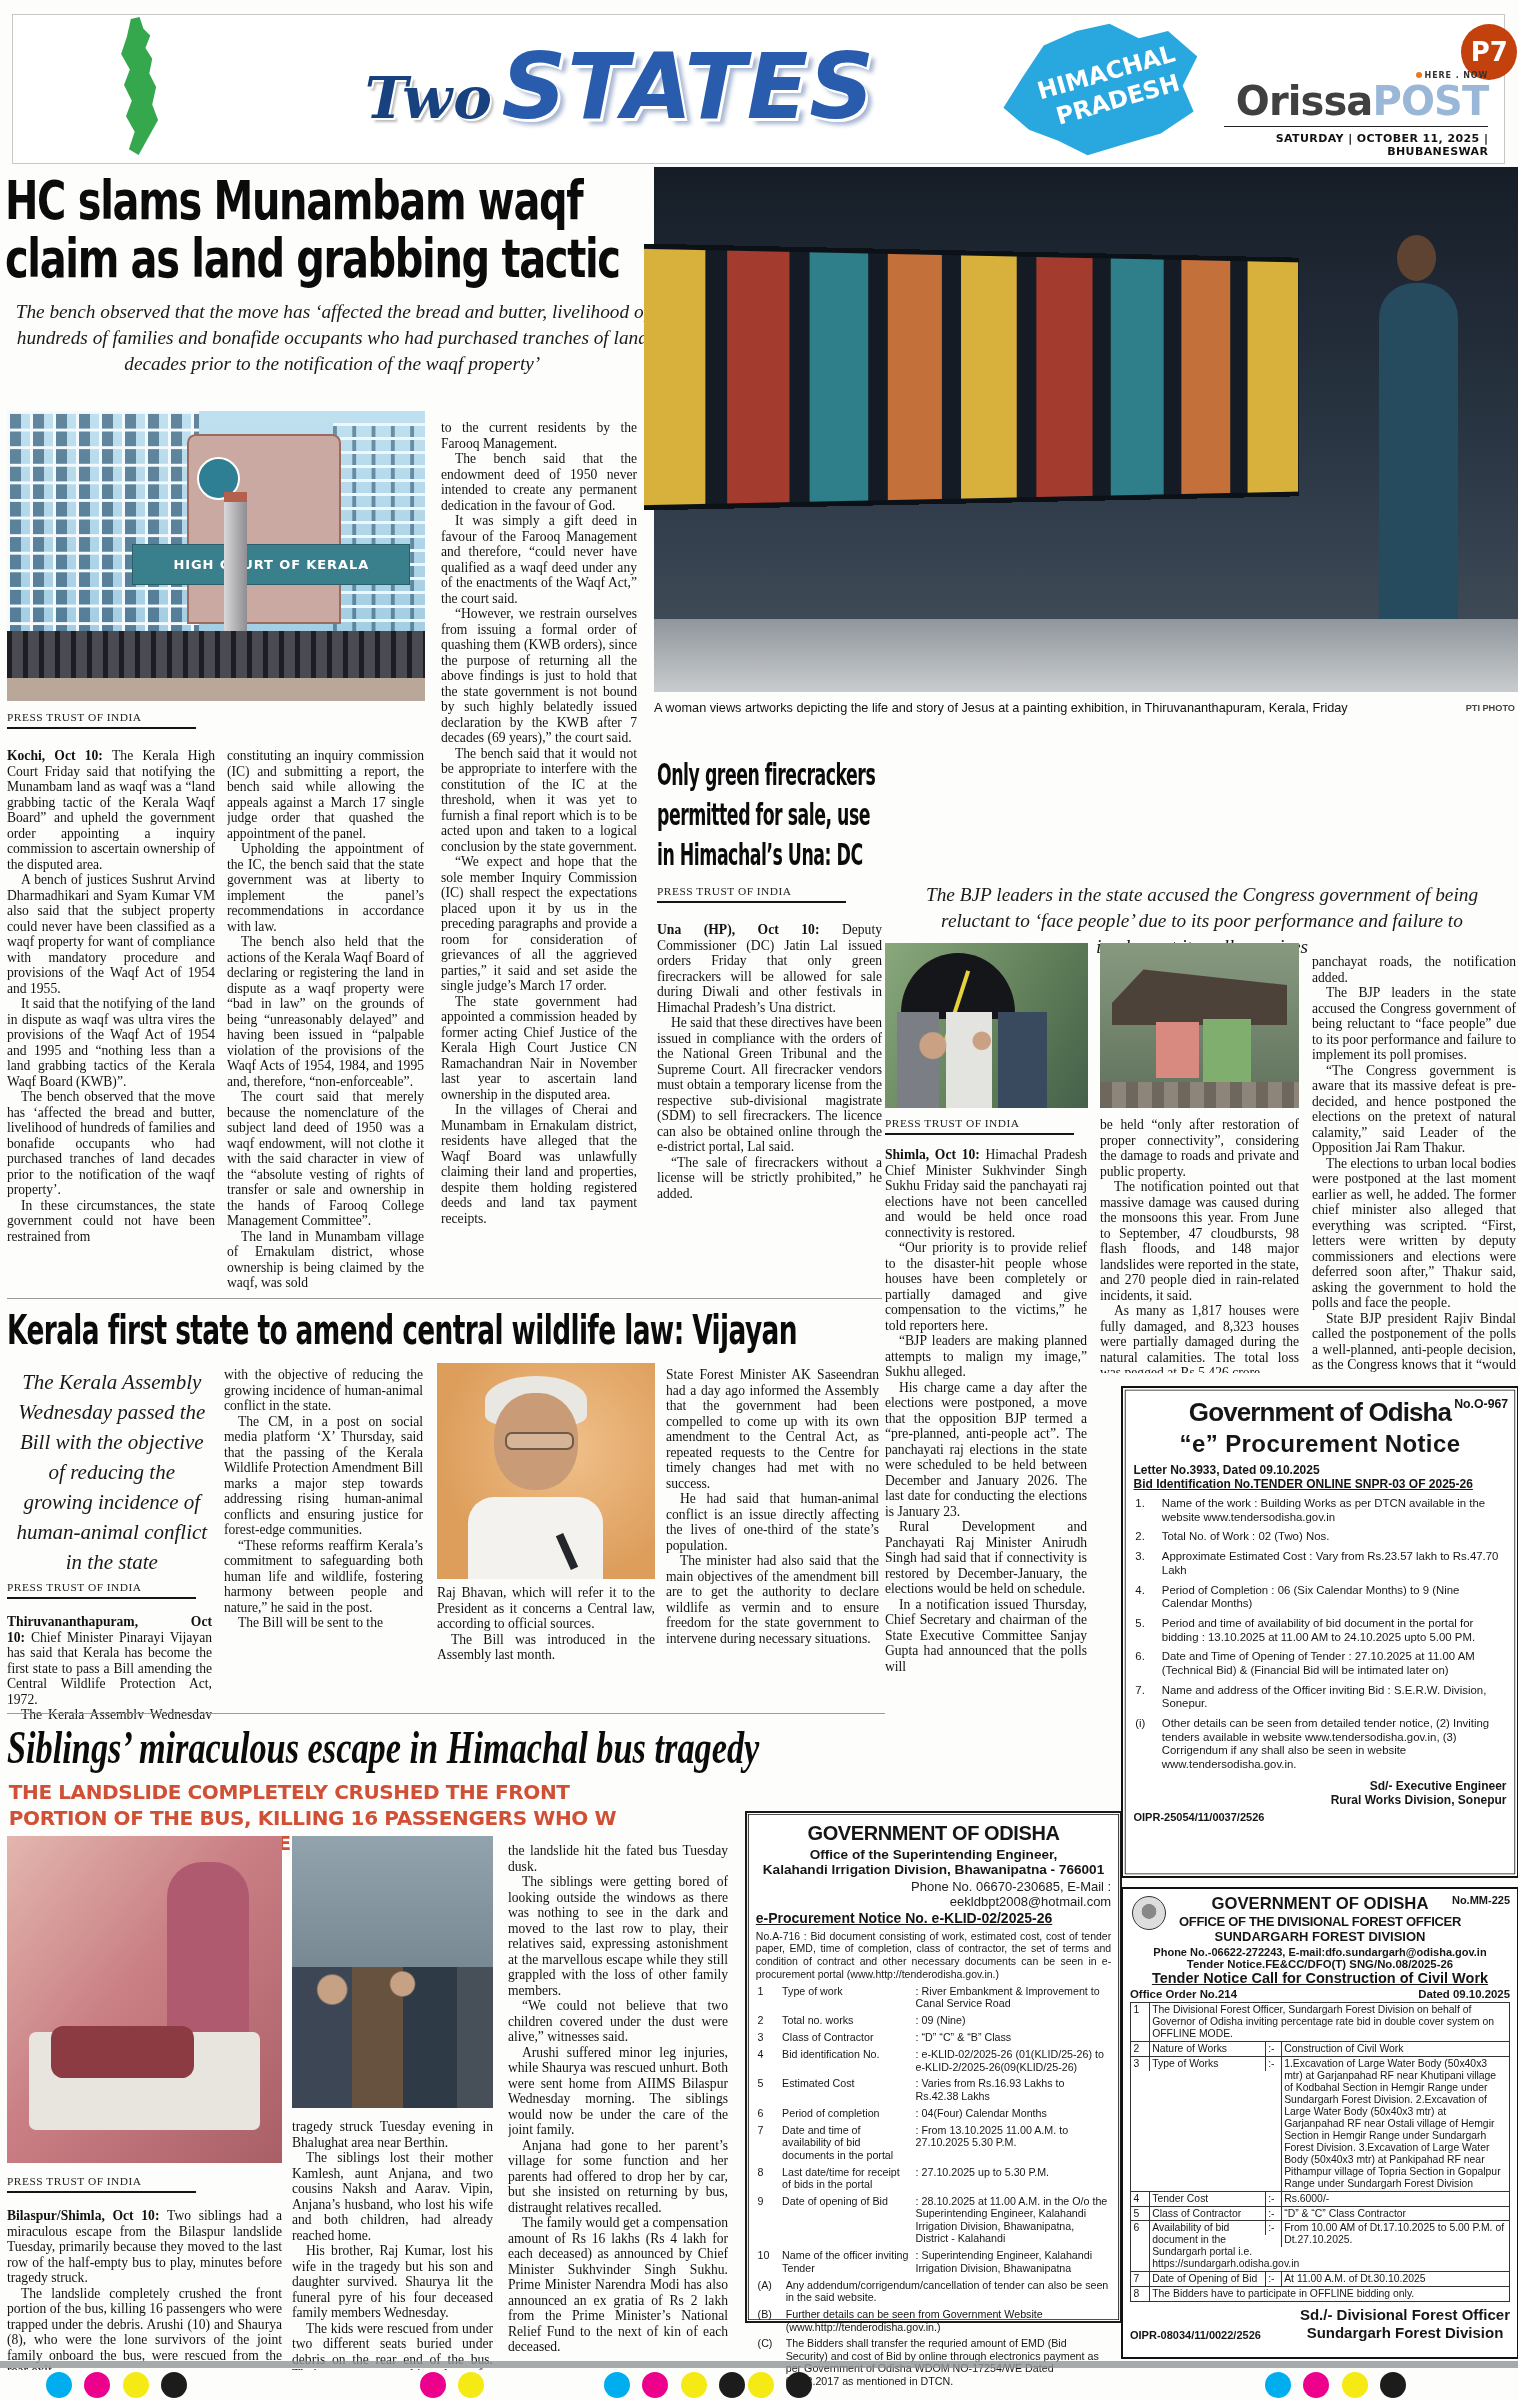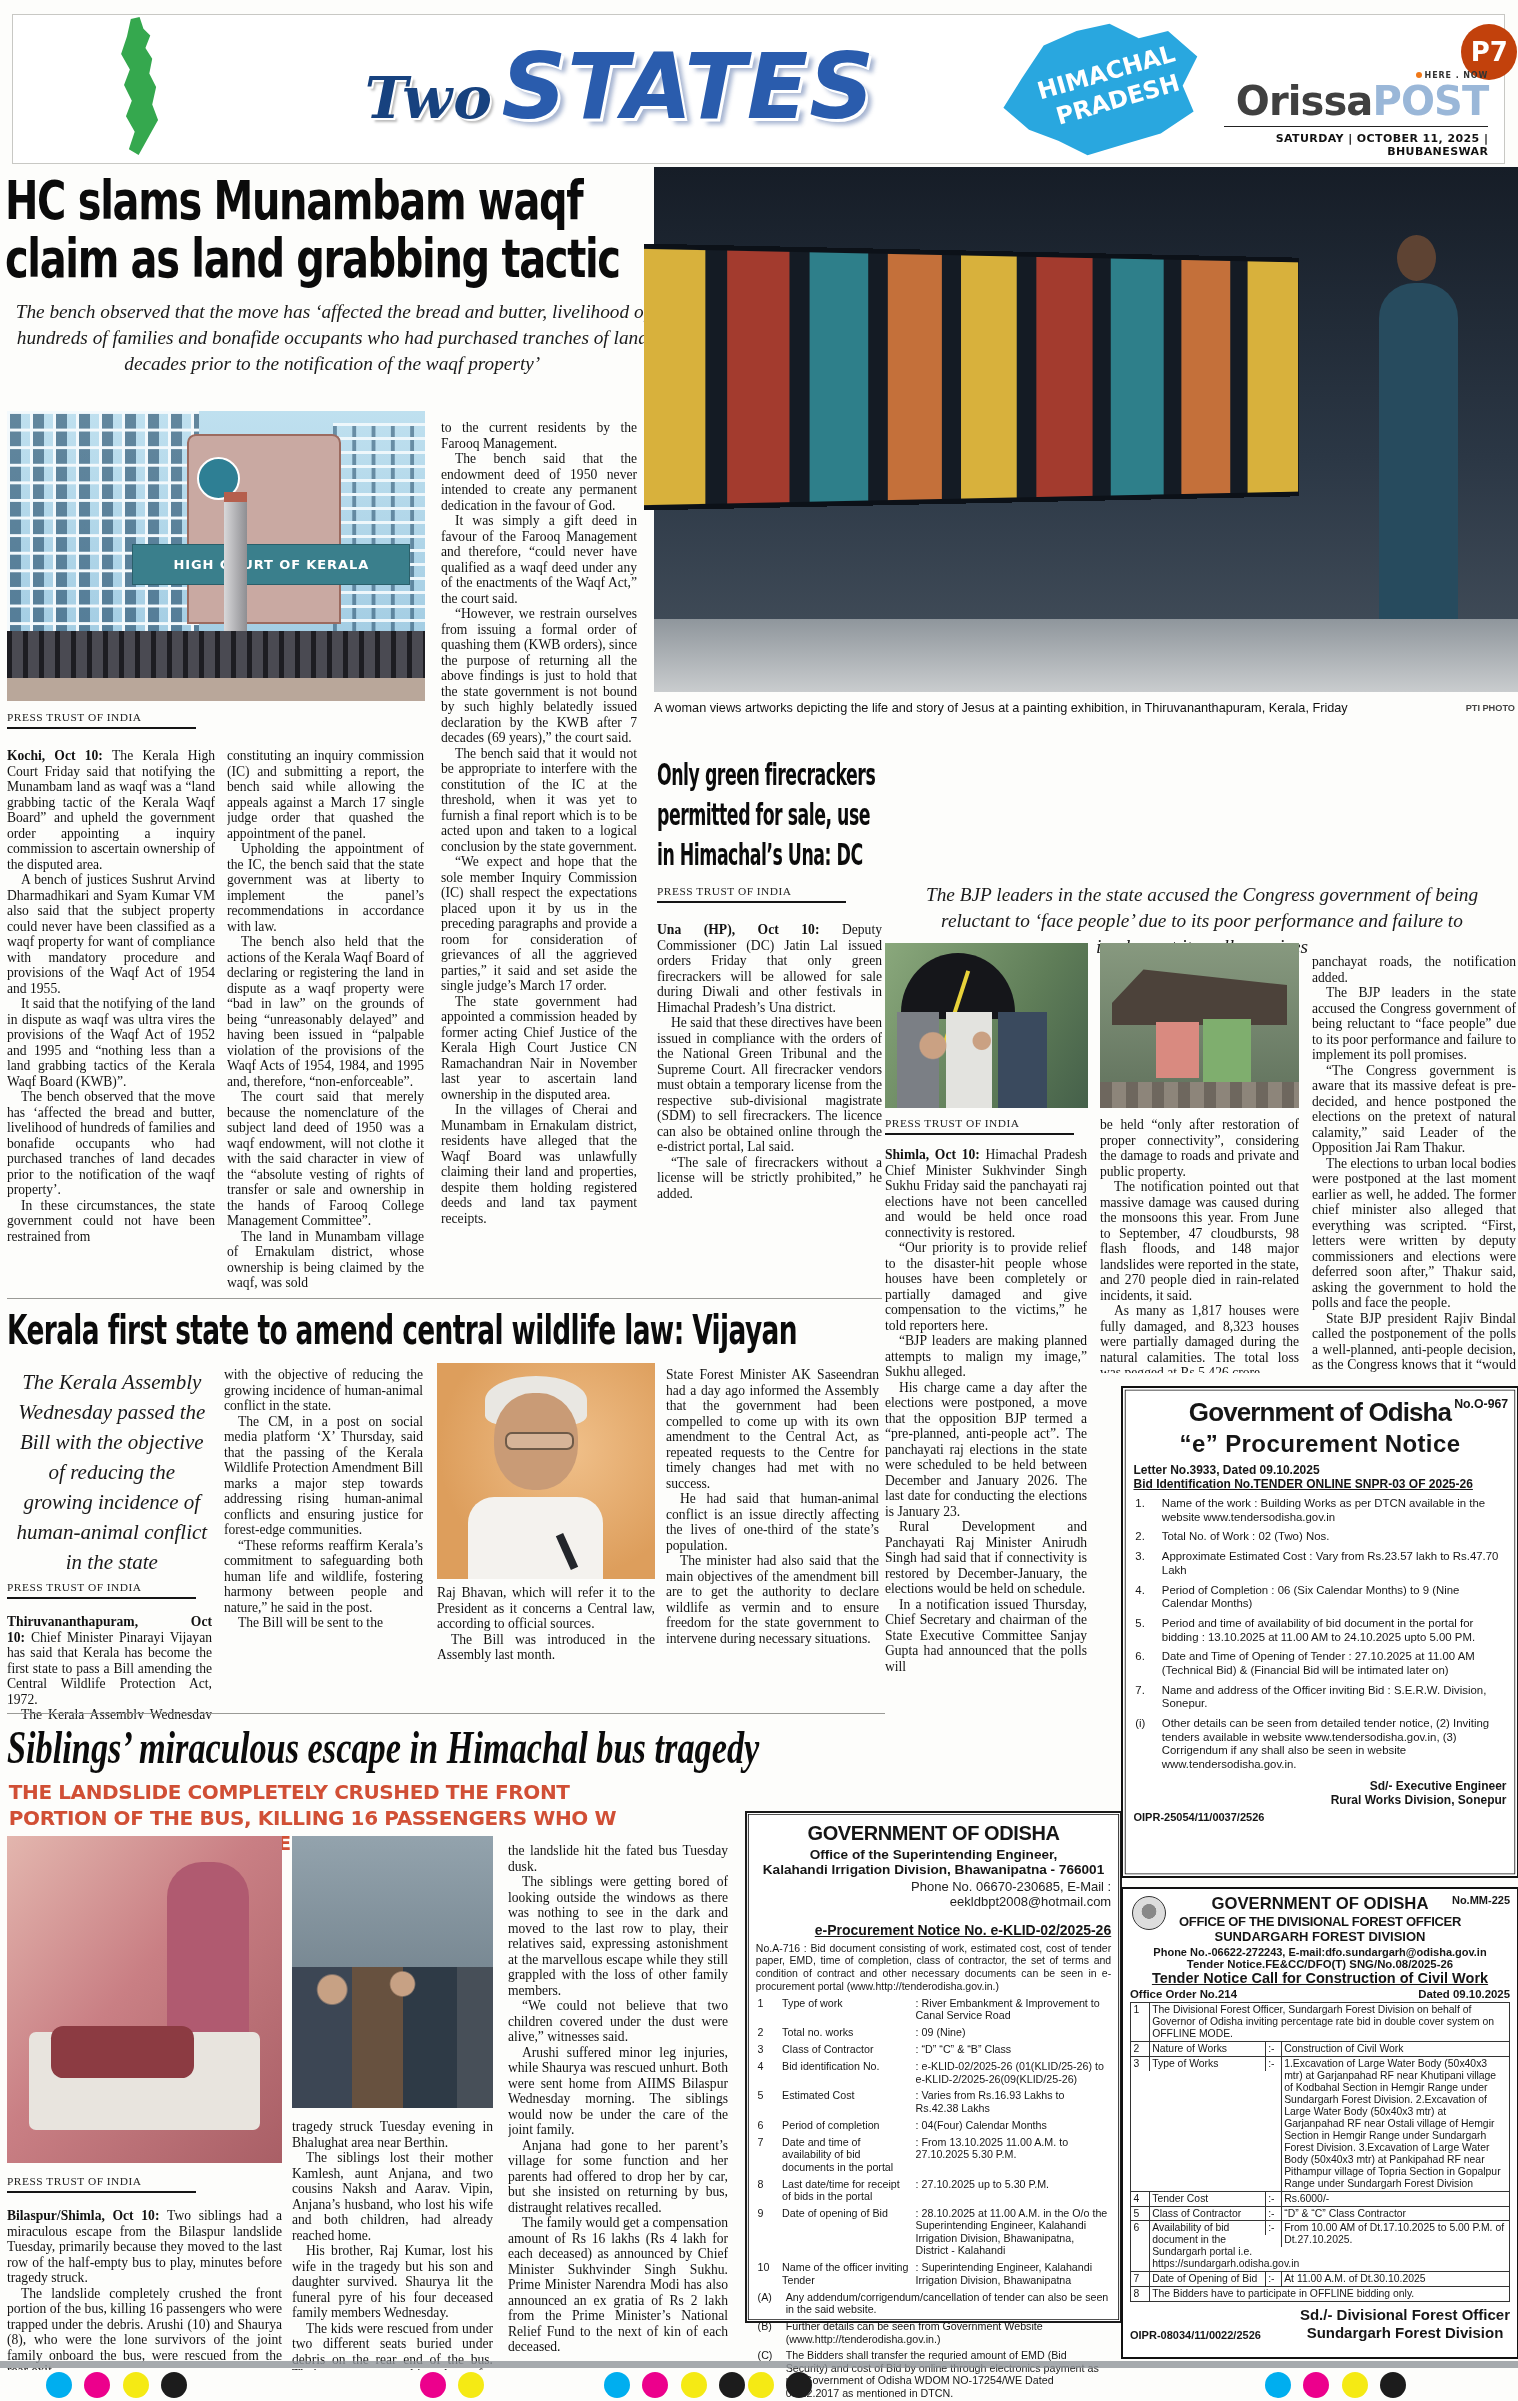--- a/index.html
+++ b/index.html
@@ -110,21 +110,21 @@
   .notice{position:absolute;background:#fff;font-family:"Liberation Sans","DejaVu Sans",sans-serif;color:#161616;}
   .nrow{display:grid;column-gap:3.5px;align-items:start;}
   .ncell{padding:0.9px 1.8px;}
   
   .wr{left:745px;top:1811px;width:377px;height:512px;border:2.2px solid #1a1a1a;box-shadow:inset 0 0 0 0.9px #fff,inset 0 0 0 1.8px #1a1a1a;padding:8.8px 8.8px 5.3px;box-sizing:border-box;}
   .wr-t1{font-weight:bold;font-size:20px;text-align:center;letter-spacing:-0.4px;}
   .wr-t2{font-weight:bold;font-size:21px;text-align:center;letter-spacing:-0.9px;line-height:23px;}
   .wr-t3{font-weight:bold;font-size:13.6px;text-align:center;margin-top:2.6px;}
   .wr-t4{font-weight:bold;font-size:13.6px;text-align:center;}
   .wr-t5{font-size:13px;text-align:right;margin-top:1.8px;color:#222;}
-  .wr-t6{font-weight:bold;font-size:14px;text-align:right;text-decoration:underline;margin-top:13px;}
+  .wr-t6{font-weight:bold;font-size:14px;text-align:left;text-decoration:underline;margin-top:1px;}
   .wr-intro{font-size:10.5px;line-height:12.7px;text-align:justify;margin-top:3.5px;}
   .wr-rows{margin-top:3.5px;font-size:10.7px;line-height:12.5px;}
   .wr-rows .nrow{grid-template-columns:21px 130px 1fr;margin-top:2.6px;}
   .wr-rows .nrow.n2{grid-template-columns:24.6px 1fr;}
   
   .ep{left:1121px;top:1386px;width:398px;height:492px;border:2.6px solid #111;box-shadow:inset 0 0 0 1.8px #fff,inset 0 0 0 2.6px #111;padding:8.8px 10.5px;box-sizing:border-box;}
   .ep-no{position:absolute;right:8.8px;top:8.8px;font-weight:bold;font-size:12.3px;}
   .ep-t1{font-weight:bold;font-size:26px;text-align:center;letter-spacing:-0.9px;}
   .ep-t2{font-weight:bold;font-size:24px;text-align:center;letter-spacing:0.4px;margin-top:1.8px;}
   .ep-l1{font-weight:bold;font-size:12px;margin-top:5.3px;}
@@ -204,21 +204,21 @@
     <div class="hc-emblem"></div>
     <div class="hc-sign">HIGH COURT OF KERALA</div>
     <div class="hc-pillar"></div>
     <div class="hc-gate"></div>
     <div class="hc-ground"></div>
   </div>
   <div class="byline" style="left:7px;top:711px;">PRESS TRUST OF INDIA</div>
   <div class="col" style="left:7px;top:748px;width:208px;height:550px;">
       <p class="para first"><b>Kochi, Oct 10:&nbsp;</b>The Kerala High Court Friday said that notifying the Munambam land as waqf was a “land grabbing tactic of the Kerala Waqf Board” and upheld the government order appointing a inquiry commission to ascertain ownership of the disputed area.</p>
       <p class="para">A bench of justices Sushrut Arvind Dharmadhikari and Syam Kumar VM also said that the subject property could never have been classified as a waqf property for want of compliance with mandatory procedure and provisions of the Waqf Act of 1954 and 1955.</p>
-      <p class="para">It said that the notifying of the land in dispute as waqf was ultra vires the provisions of the Waqf Act of 1952 and 1995 and “nothing less than a land grabbing tactics of the Kerala Waqf Board (KWB)”.</p>
+      <p class="para">It said that the notifying of the land in dispute as waqf was ultra vires the provisions of the Waqf Act of 1954 and 1995 and “nothing less than a land grabbing tactics of the Kerala Waqf Board (KWB)”.</p>
       <p class="para">The bench observed that the move has ‘affected the bread and butter, livelihood of hundreds of families and bonafide occupants who had purchased tranches of land decades prior to the notification of the waqf property’.</p>
       <p class="para">In these circumstances, the state government could not have been restrained from</p>
     </div>
   <div class="col" style="left:227px;top:748px;width:197px;height:550px;">
       <p class="para first">constituting an inquiry commission (IC) and submitting a report, the bench said while allowing the appeals against a March 17 single judge order that quashed the appointment of the panel.</p>
       <p class="para">Upholding the appointment of the IC, the bench said that the state government was at liberty to implement the panel’s recommendations in accordance with law.</p>
       <p class="para">The bench also held that the actions of the Kerala Waqf Board of declaring or registering the land in dispute as a waqf property were “bad in law” on the grounds of being “unreasonably delayed” and having been issued in “palpable violation of the provisions of the Waqf Acts of 1954, 1984, and 1995 and, therefore, “non-enforceable”.</p>
       <p class="para">The court said that merely because the nomenclature of the subject land deed of 1950 was a waqf endowment, will not clothe it with the said character in view of the “absolute vesting of rights of transfer or sale and ownership in the hands of Farooq College Management Committee”.</p>
       <p class="para">The land in Munambam village of Ernakulam district, whose ownership is being claimed by the waqf, was sold</p>
     </div>

